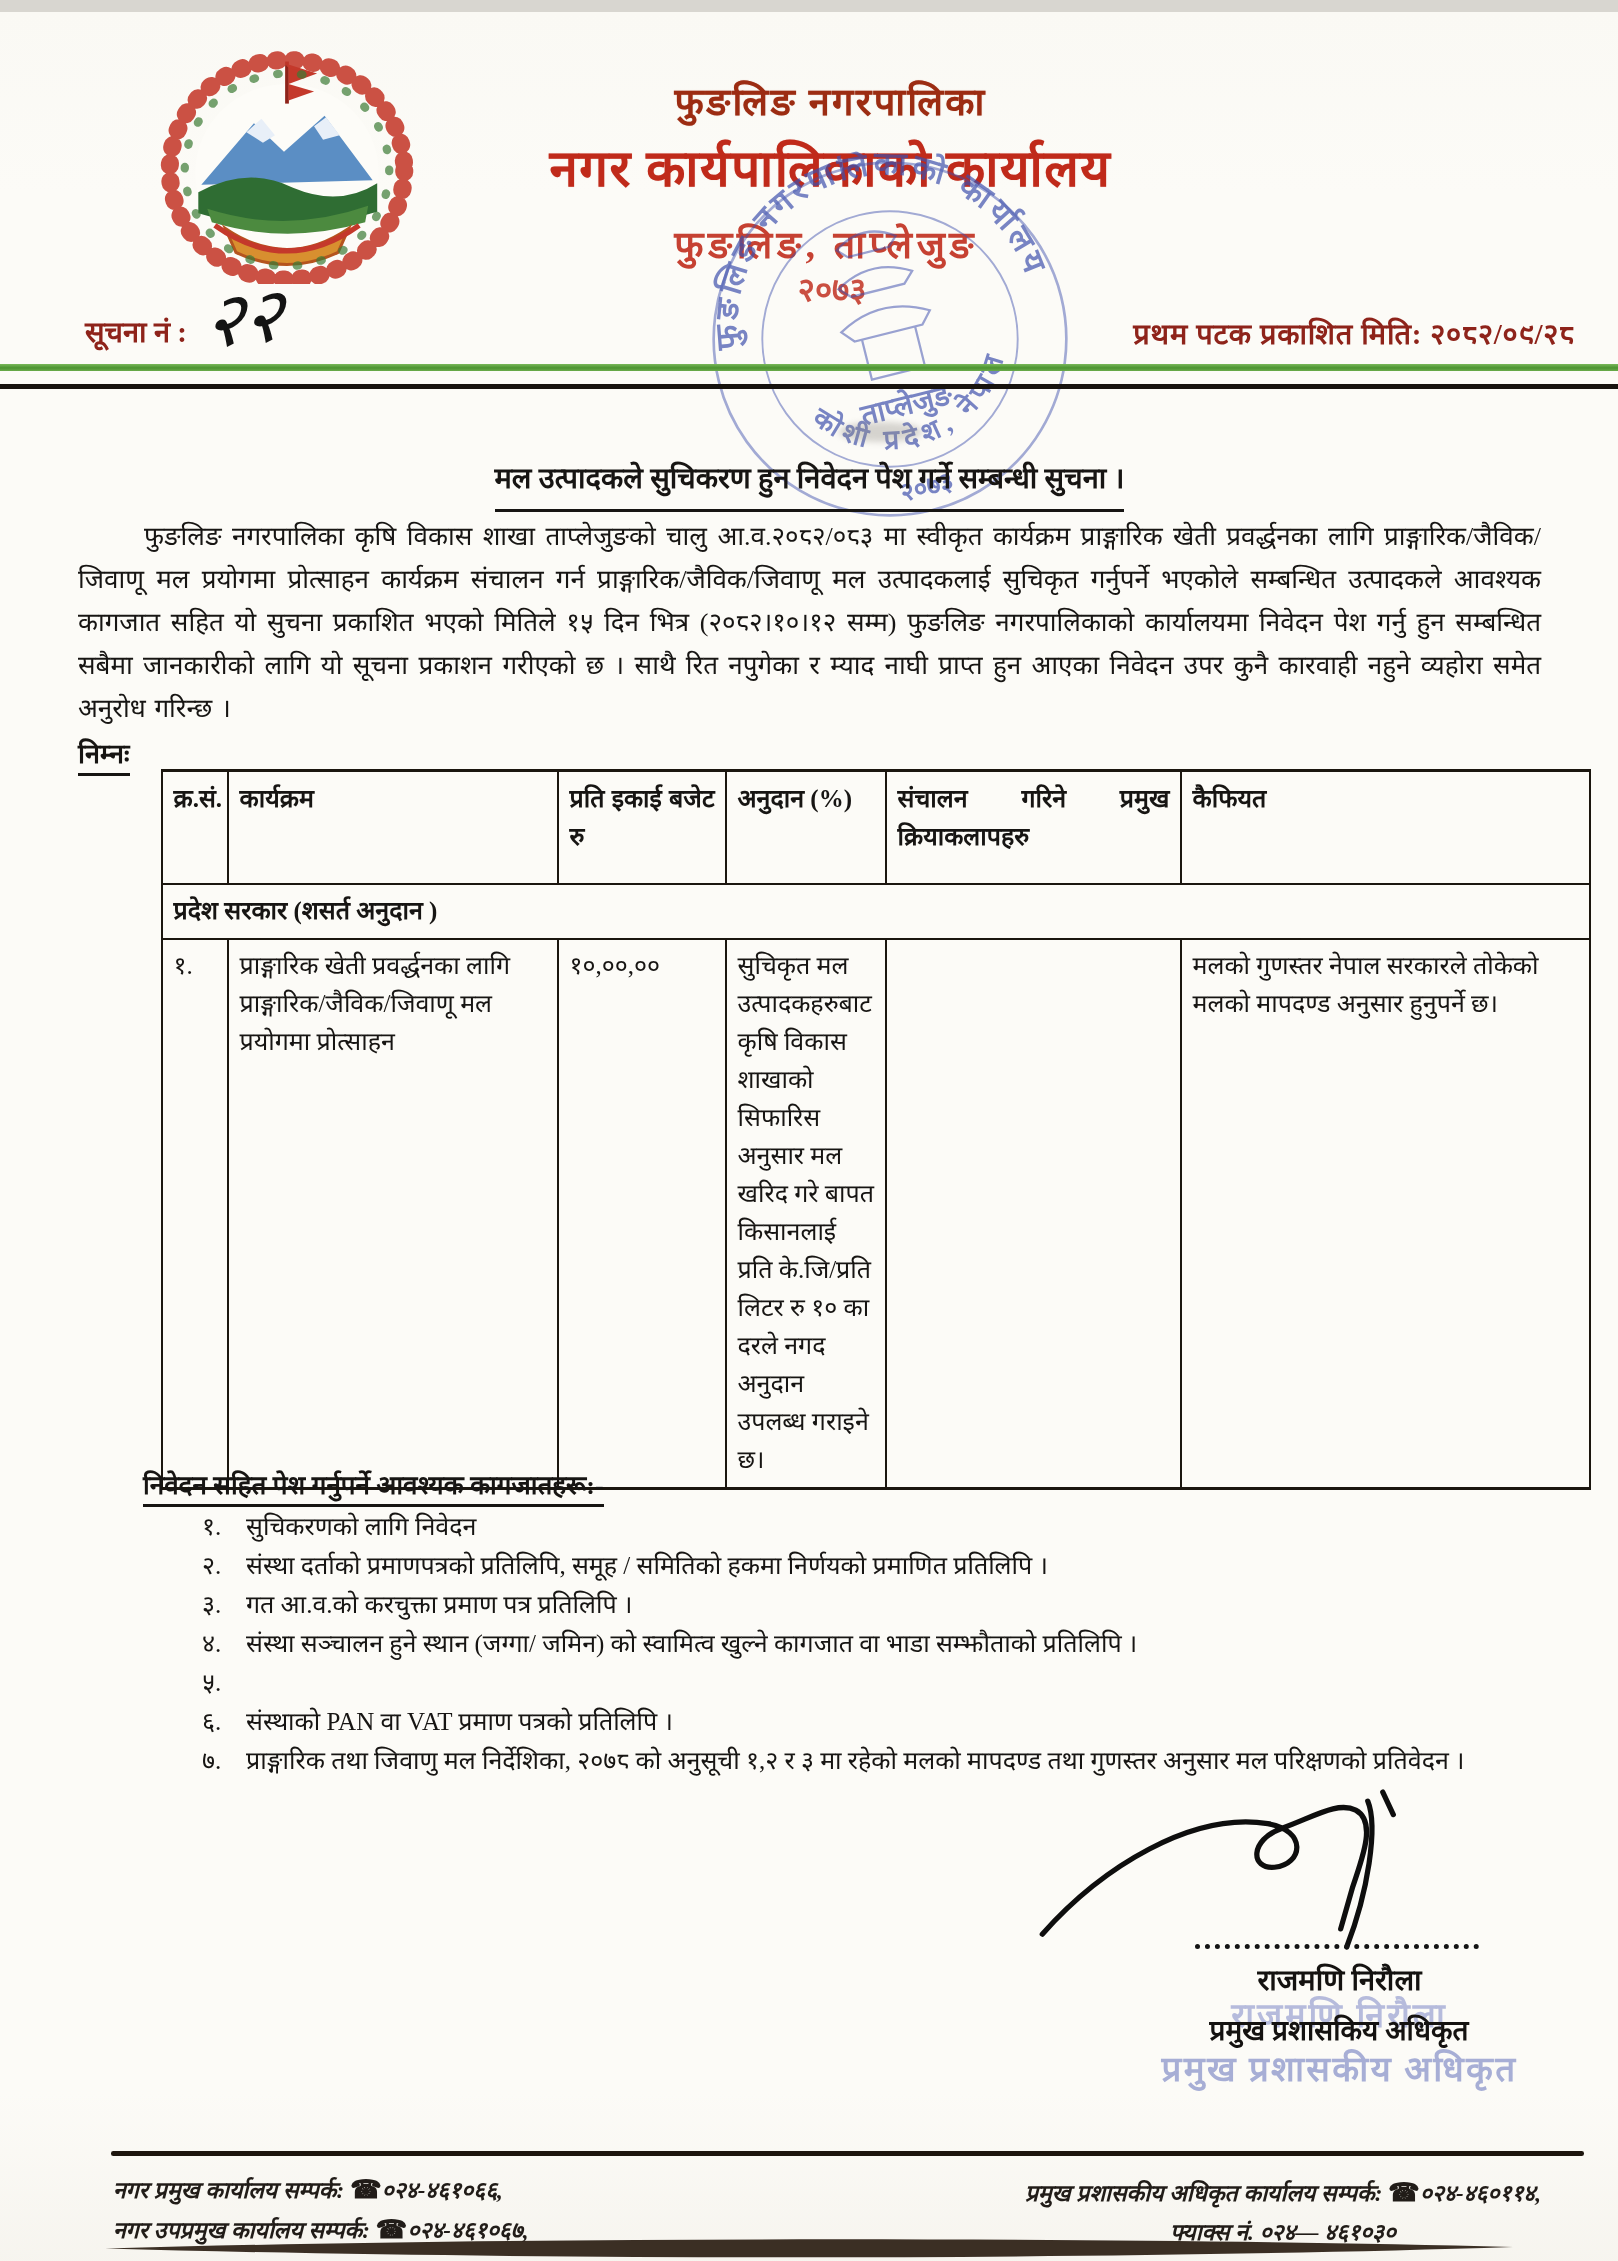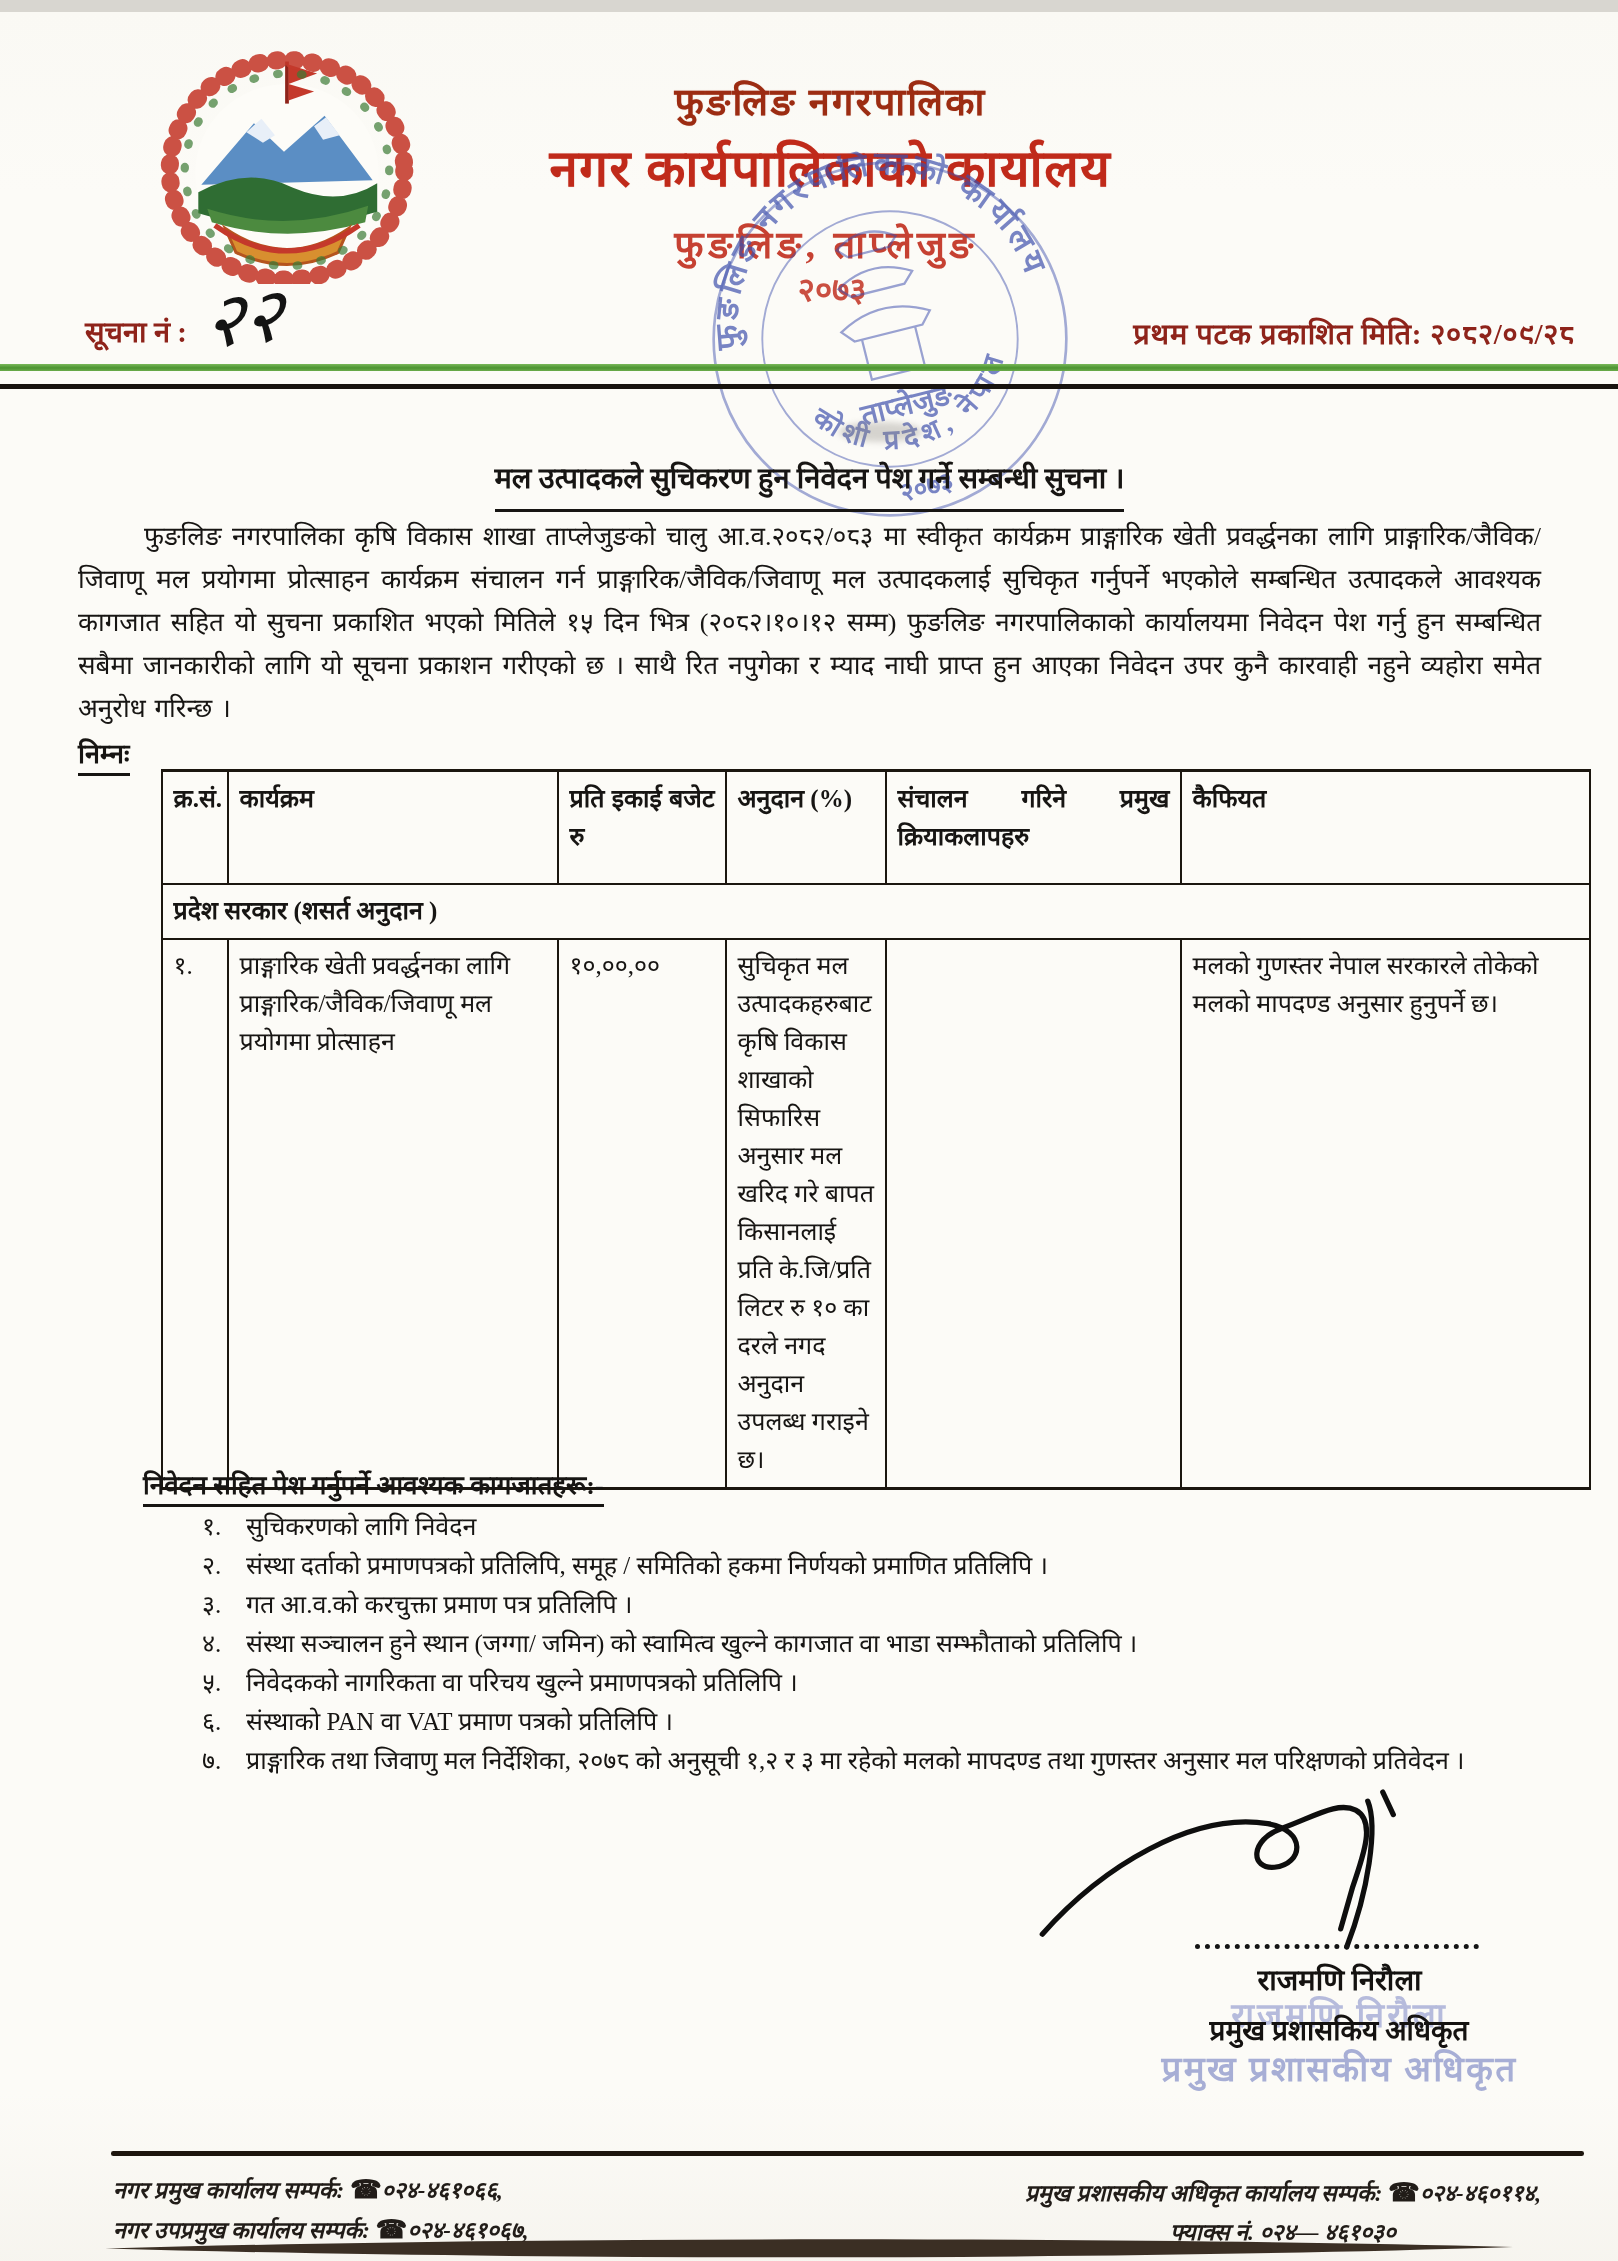--- a/index.html
+++ b/index.html
@@ -197,21 +197,20 @@
     <div class="doc-item" data-name="list-item">
       <span class="num" data-name="list-item-number">३.</span>
       <span class="txt" data-name="list-item-text">गत आ.व.को करचुक्ता प्रमाण पत्र प्रतिलिपि ।</span>
     </div>
     <div class="doc-item" data-name="list-item">
       <span class="num" data-name="list-item-number">४.</span>
       <span class="txt" data-name="list-item-text">संस्था सञ्चालन हुने स्थान (जग्गा/ जमिन) को स्वामित्व खुल्ने कागजात वा भाडा सम्झौताको प्रतिलिपि ।</span>
     </div>
     <div class="doc-item" data-name="list-item">
       <span class="num" data-name="list-item-number">५.</span>
-      <span class="txt" data-name="list-item-text">निवेदकको नागरिकता वा परिचय खुल्ने प्रमाणपत्रको प्रतिलिपि ।</span>
     </div>
     <div class="doc-item" data-name="list-item">
       <span class="num" data-name="list-item-number">६.</span>
       <span class="txt" data-name="list-item-text">संस्थाको PAN वा VAT प्रमाण पत्रको प्रतिलिपि ।</span>
     </div>
     <div class="doc-item" data-name="list-item">
       <span class="num" data-name="list-item-number">७.</span>
       <span class="txt" data-name="list-item-text">प्राङ्गारिक तथा जिवाणु मल निर्देशिका, २०७८ को अनुसूची १,२ र ३ मा रहेको मलको मापदण्ड तथा गुणस्तर अनुसार मल परिक्षणको प्रतिवेदन ।</span>
     </div>
   </div>

